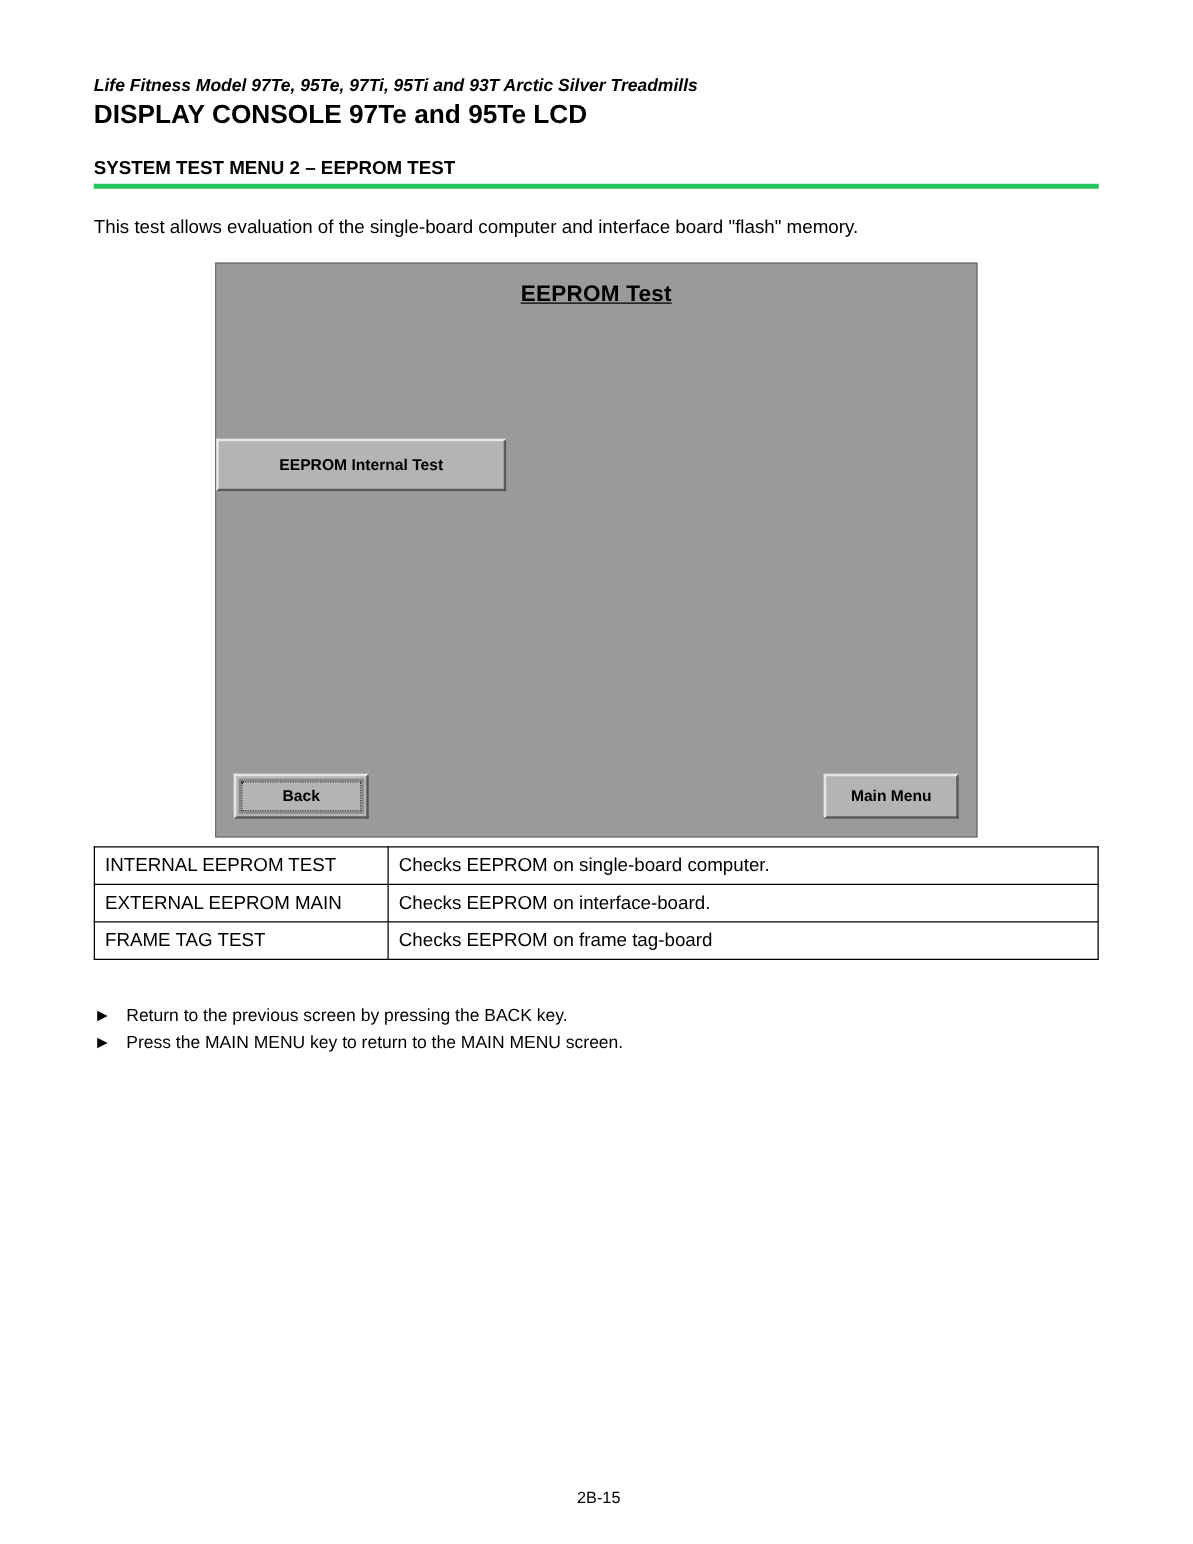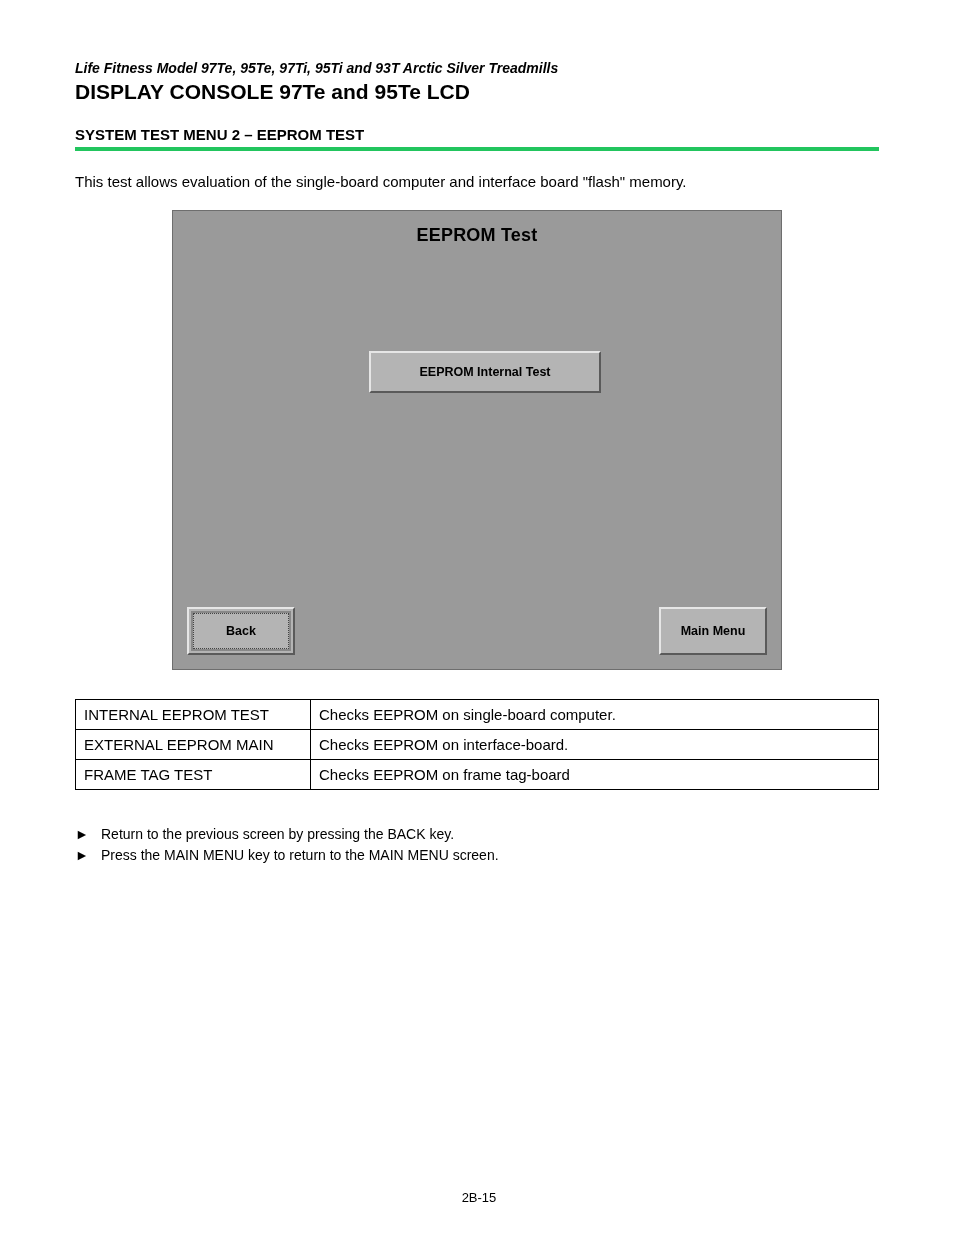--- a/index.html
+++ b/index.html
@@ -31,44 +31,45 @@
     padding-bottom: 4px;
     margin-bottom: 22px;
   }
   .intro {
     font-size: 15px;
     margin-bottom: 20px;
   }
   .screen-wrap {
     display: flex;
     justify-content: center;
-    margin-bottom: 29px;
+    margin-bottom: 7px;
+    text-decoration: underline;
   }
   .screen {
     width: 610px;
     height: 460px;
     background: #9a9a9a;
     border: 1px solid #6e6e6e;
     position: relative;
     padding-top: 14px;
   }
   .screen-title {
     text-align: center;
     font-weight: bold;
     font-size: 18px;
     color: #000;
     letter-spacing: 0.2px;
   }
   .center-buttons {
     position: absolute;
     top: 140px;
-    left: 16px;
+    left: 0;
     right: 0;
     display: flex;
-    flex-direction: column;
+    flex-direction: row;
     align-items: center;
     gap: 30px;
   }
   .menu-btn {
     width: 232px;
     height: 42px;
     background: #b4b4b4;
     border-top: 2px solid #e6e6e6;
     border-left: 2px solid #e6e6e6;
     border-right: 2px solid #5a5a5a;
@@ -83,21 +84,21 @@
   .bottom-row {
     position: absolute;
     bottom: 14px;
     left: 14px;
     right: 14px;
     display: flex;
     justify-content: space-between;
   }
   .nav-btn {
     width: 108px;
-    height: 48px;
+    height: 36px;
     background: #b4b4b4;
     display: flex;
     align-items: center;
     justify-content: center;
     font-weight: bold;
     font-size: 12.5px;
     color: #000;
   }
   .nav-btn.back {
     border: 2px dotted #555;

